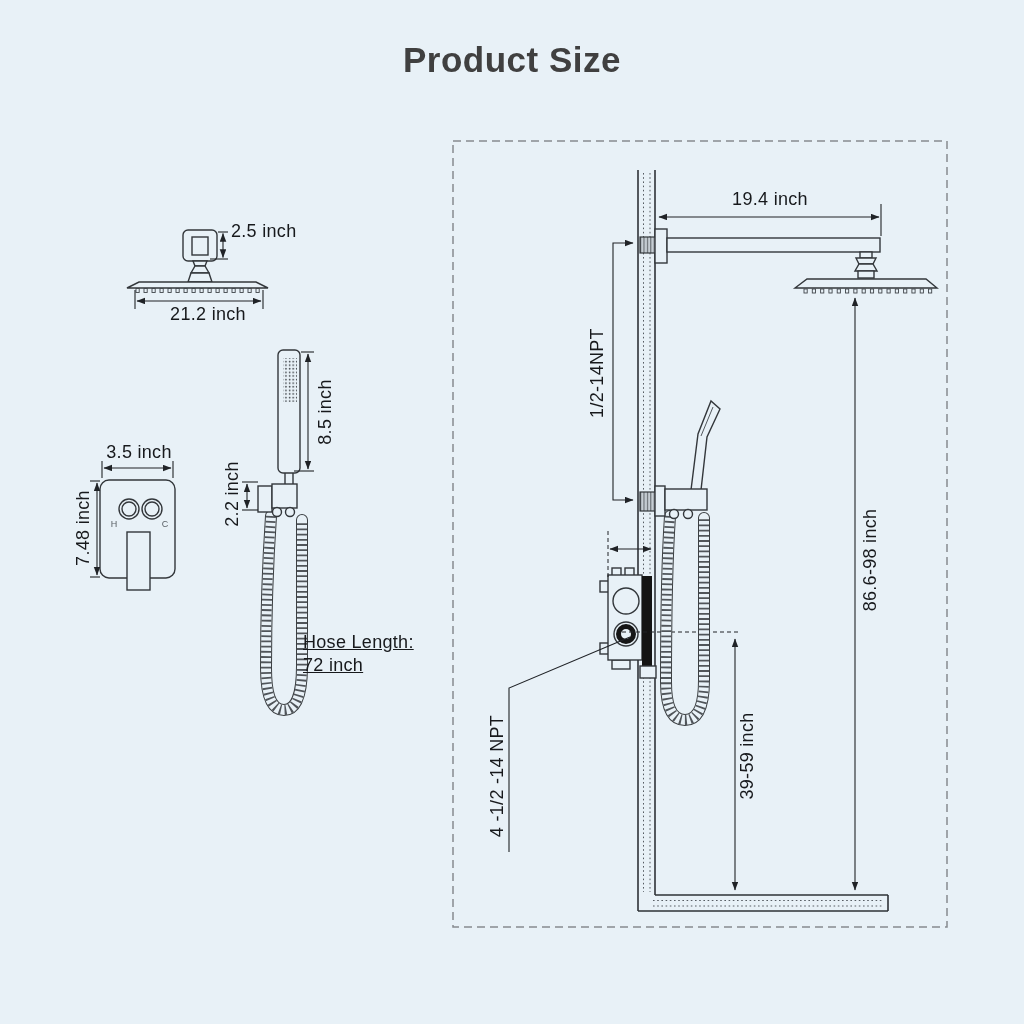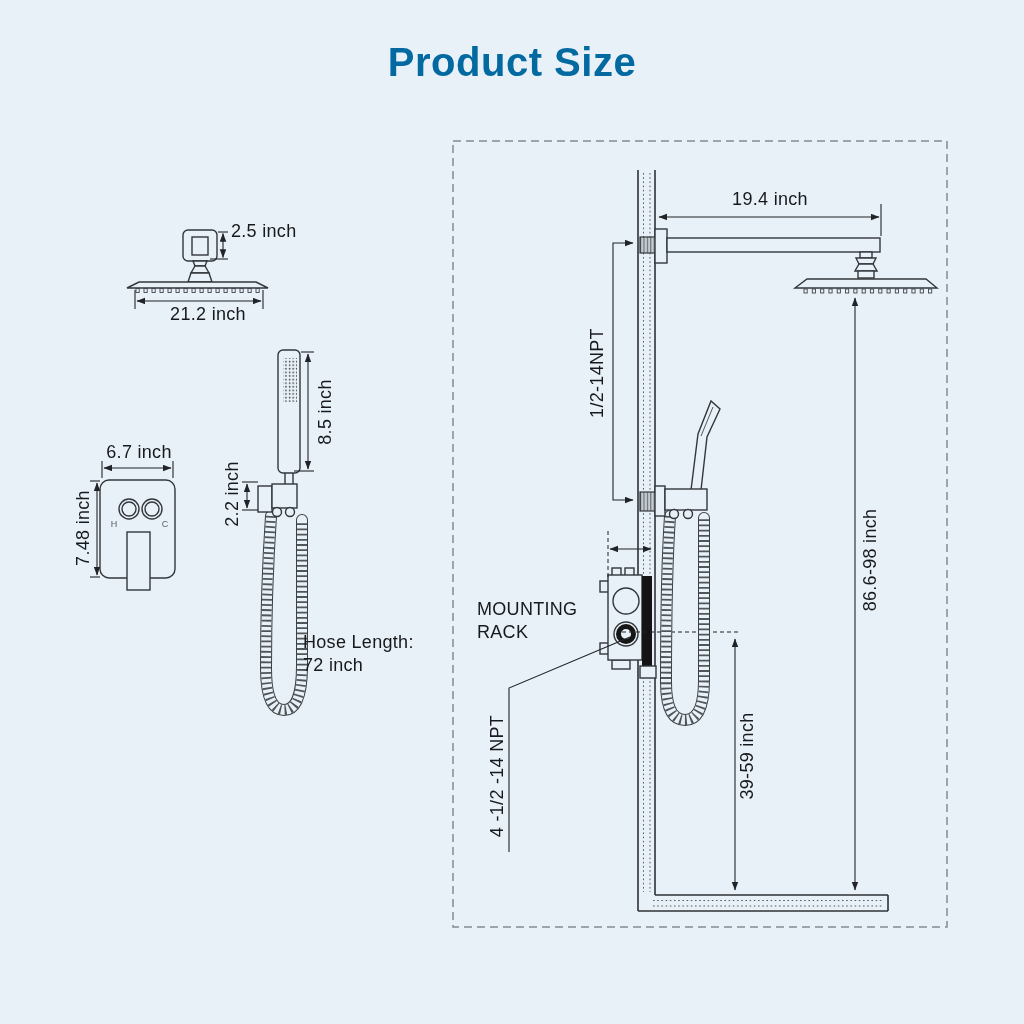--- a/index.html
+++ b/index.html
@@ -7,21 +7,21 @@
     width:1024px;height:1024px;
     background:#e8f1f7;
     font-family:"Liberation Sans", sans-serif;
     position:relative;
     overflow:hidden;
     color:#1a1d21;
   }
   .stage{position:absolute;inset:0;width:1024px;height:1024px;}
   .title{
     position:absolute;top:40px;left:0;width:1024px;
-    text-align:center;font-size:40px;font-weight:800;color:#0369a1;
+    text-align:center;font-size:35px;font-weight:800;color:#404040;
     letter-spacing:.5px;
   }
   .lab{
     position:absolute;font-size:18px;color:#17191c;letter-spacing:.3px;
     white-space:nowrap;line-height:22px;
   }
   .lab.c{transform:translate(-50%,-50%);}          
   .lab.v{transform:translate(-50%,-50%) rotate(-90deg);} 
   .lab.m{transform:translate(0,-50%);}             
   .tiny{position:absolute;font-size:9px;color:#5a6066;transform:translate(-50%,-50%);}
@@ -212,41 +212,37 @@
   </svg>
 
   <div class="lab m" style="left:231px;top:231px;">2.5 inch</div>
 
   <div class="lab c" style="left:208px;top:314px;">21.2 inch</div>
 
   <div class="lab v" style="left:325px;top:412px;">8.5 inch</div>
 
   <div class="lab v" style="left:232px;top:494px;">2.2 inch</div>
 
-  <div class="lab c" style="left:139px;top:452px;">6.7 inch</div>
+  <div class="lab c" style="left:139px;top:452px;">3.5 inch</div>
 
   <div class="lab v" style="left:83px;top:528px;">7.48 inch</div>
 
   <div class="tiny" style="left:114px;top:524px;">H</div>
   <div class="tiny" style="left:165px;top:524px;">C</div>
 
-  <div class="lab" style="left:303px;top:631px;line-height:23px;">
+  <div class="lab" style="left:303px;top:631px;line-height:23px;text-decoration:underline;">
     <div>Hose Length:</div>
     <div>72 inch</div>
   </div>
 
   <div class="lab c" style="left:770px;top:199px;">19.4 inch</div>
 
   <div class="lab v" style="left:597px;top:373px;">1/2-14NPT</div>
 
 
-  <div class="lab" style="left:477px;top:598px;line-height:23px;">
-    <div>MOUNTING</div>
-    <div>RACK</div>
-  </div>
 
   <div class="lab v" style="left:497px;top:776px;">4 -1/2 -14 NPT</div>
 
   <div class="lab v" style="left:747px;top:756px;">39-59 inch</div>
 
   <div class="lab v" style="left:870px;top:560px;">86.6-98 inch</div>
 
 </div>
 
 </body></html>

